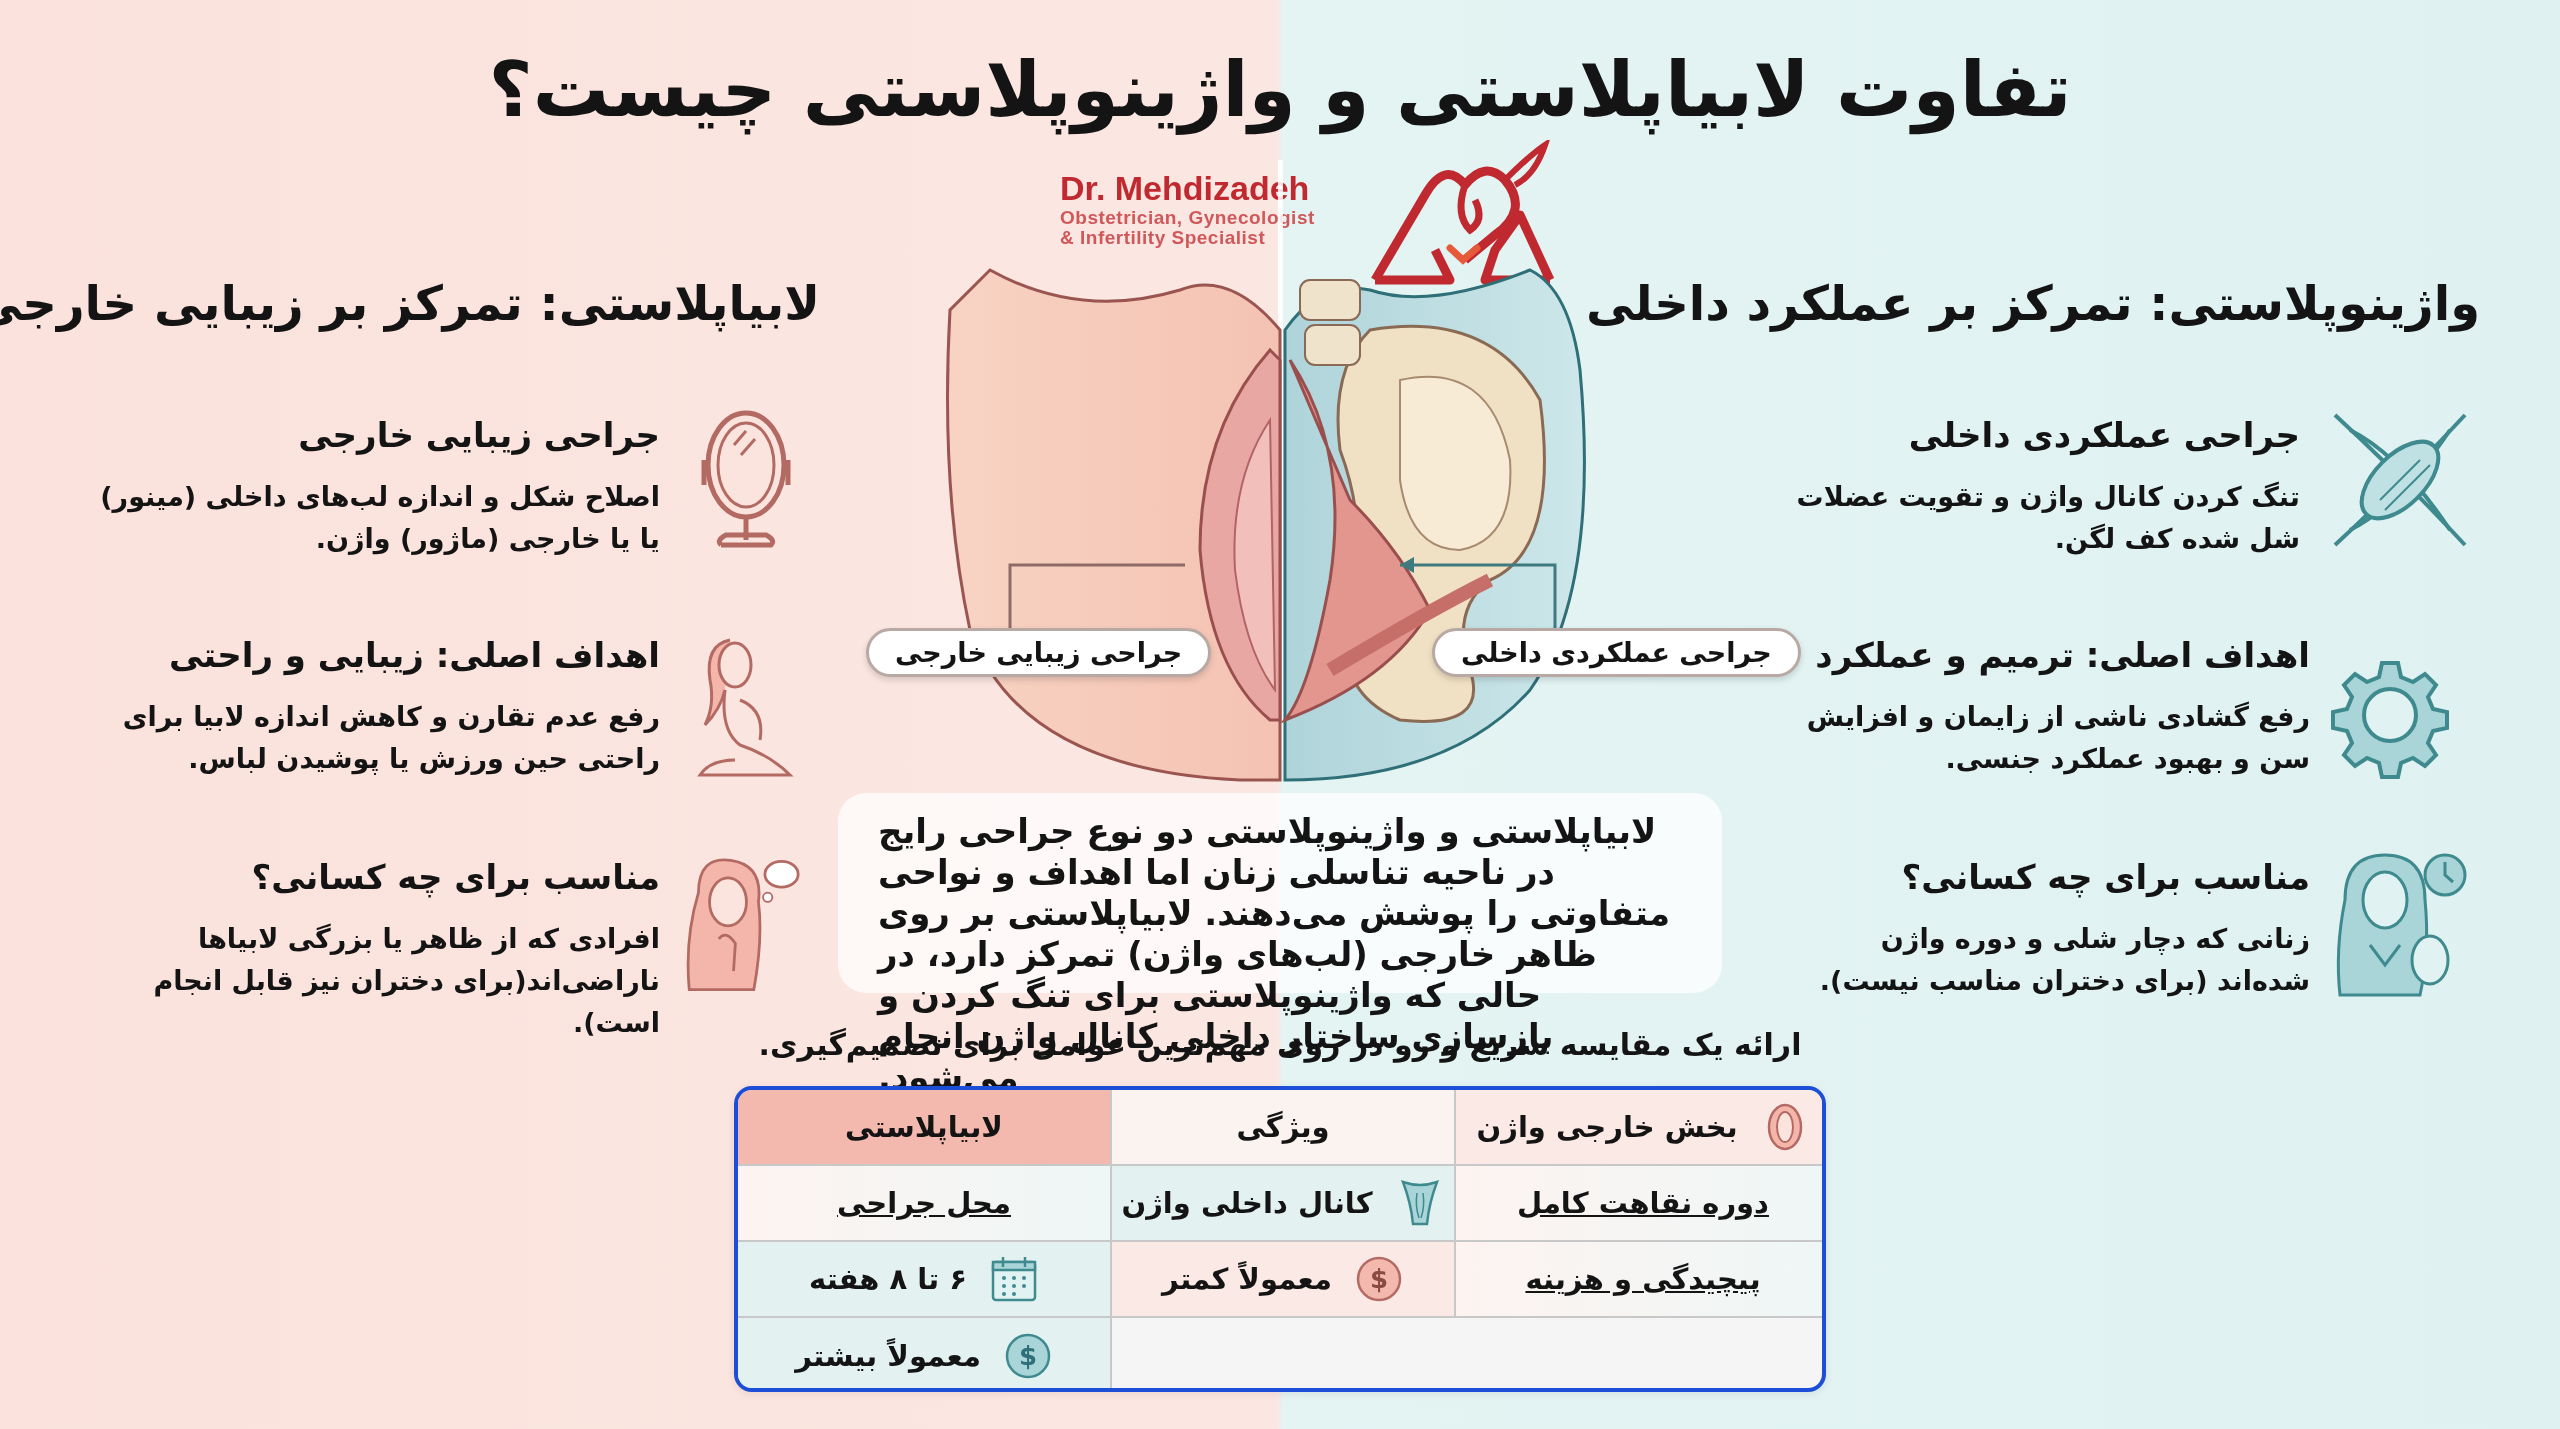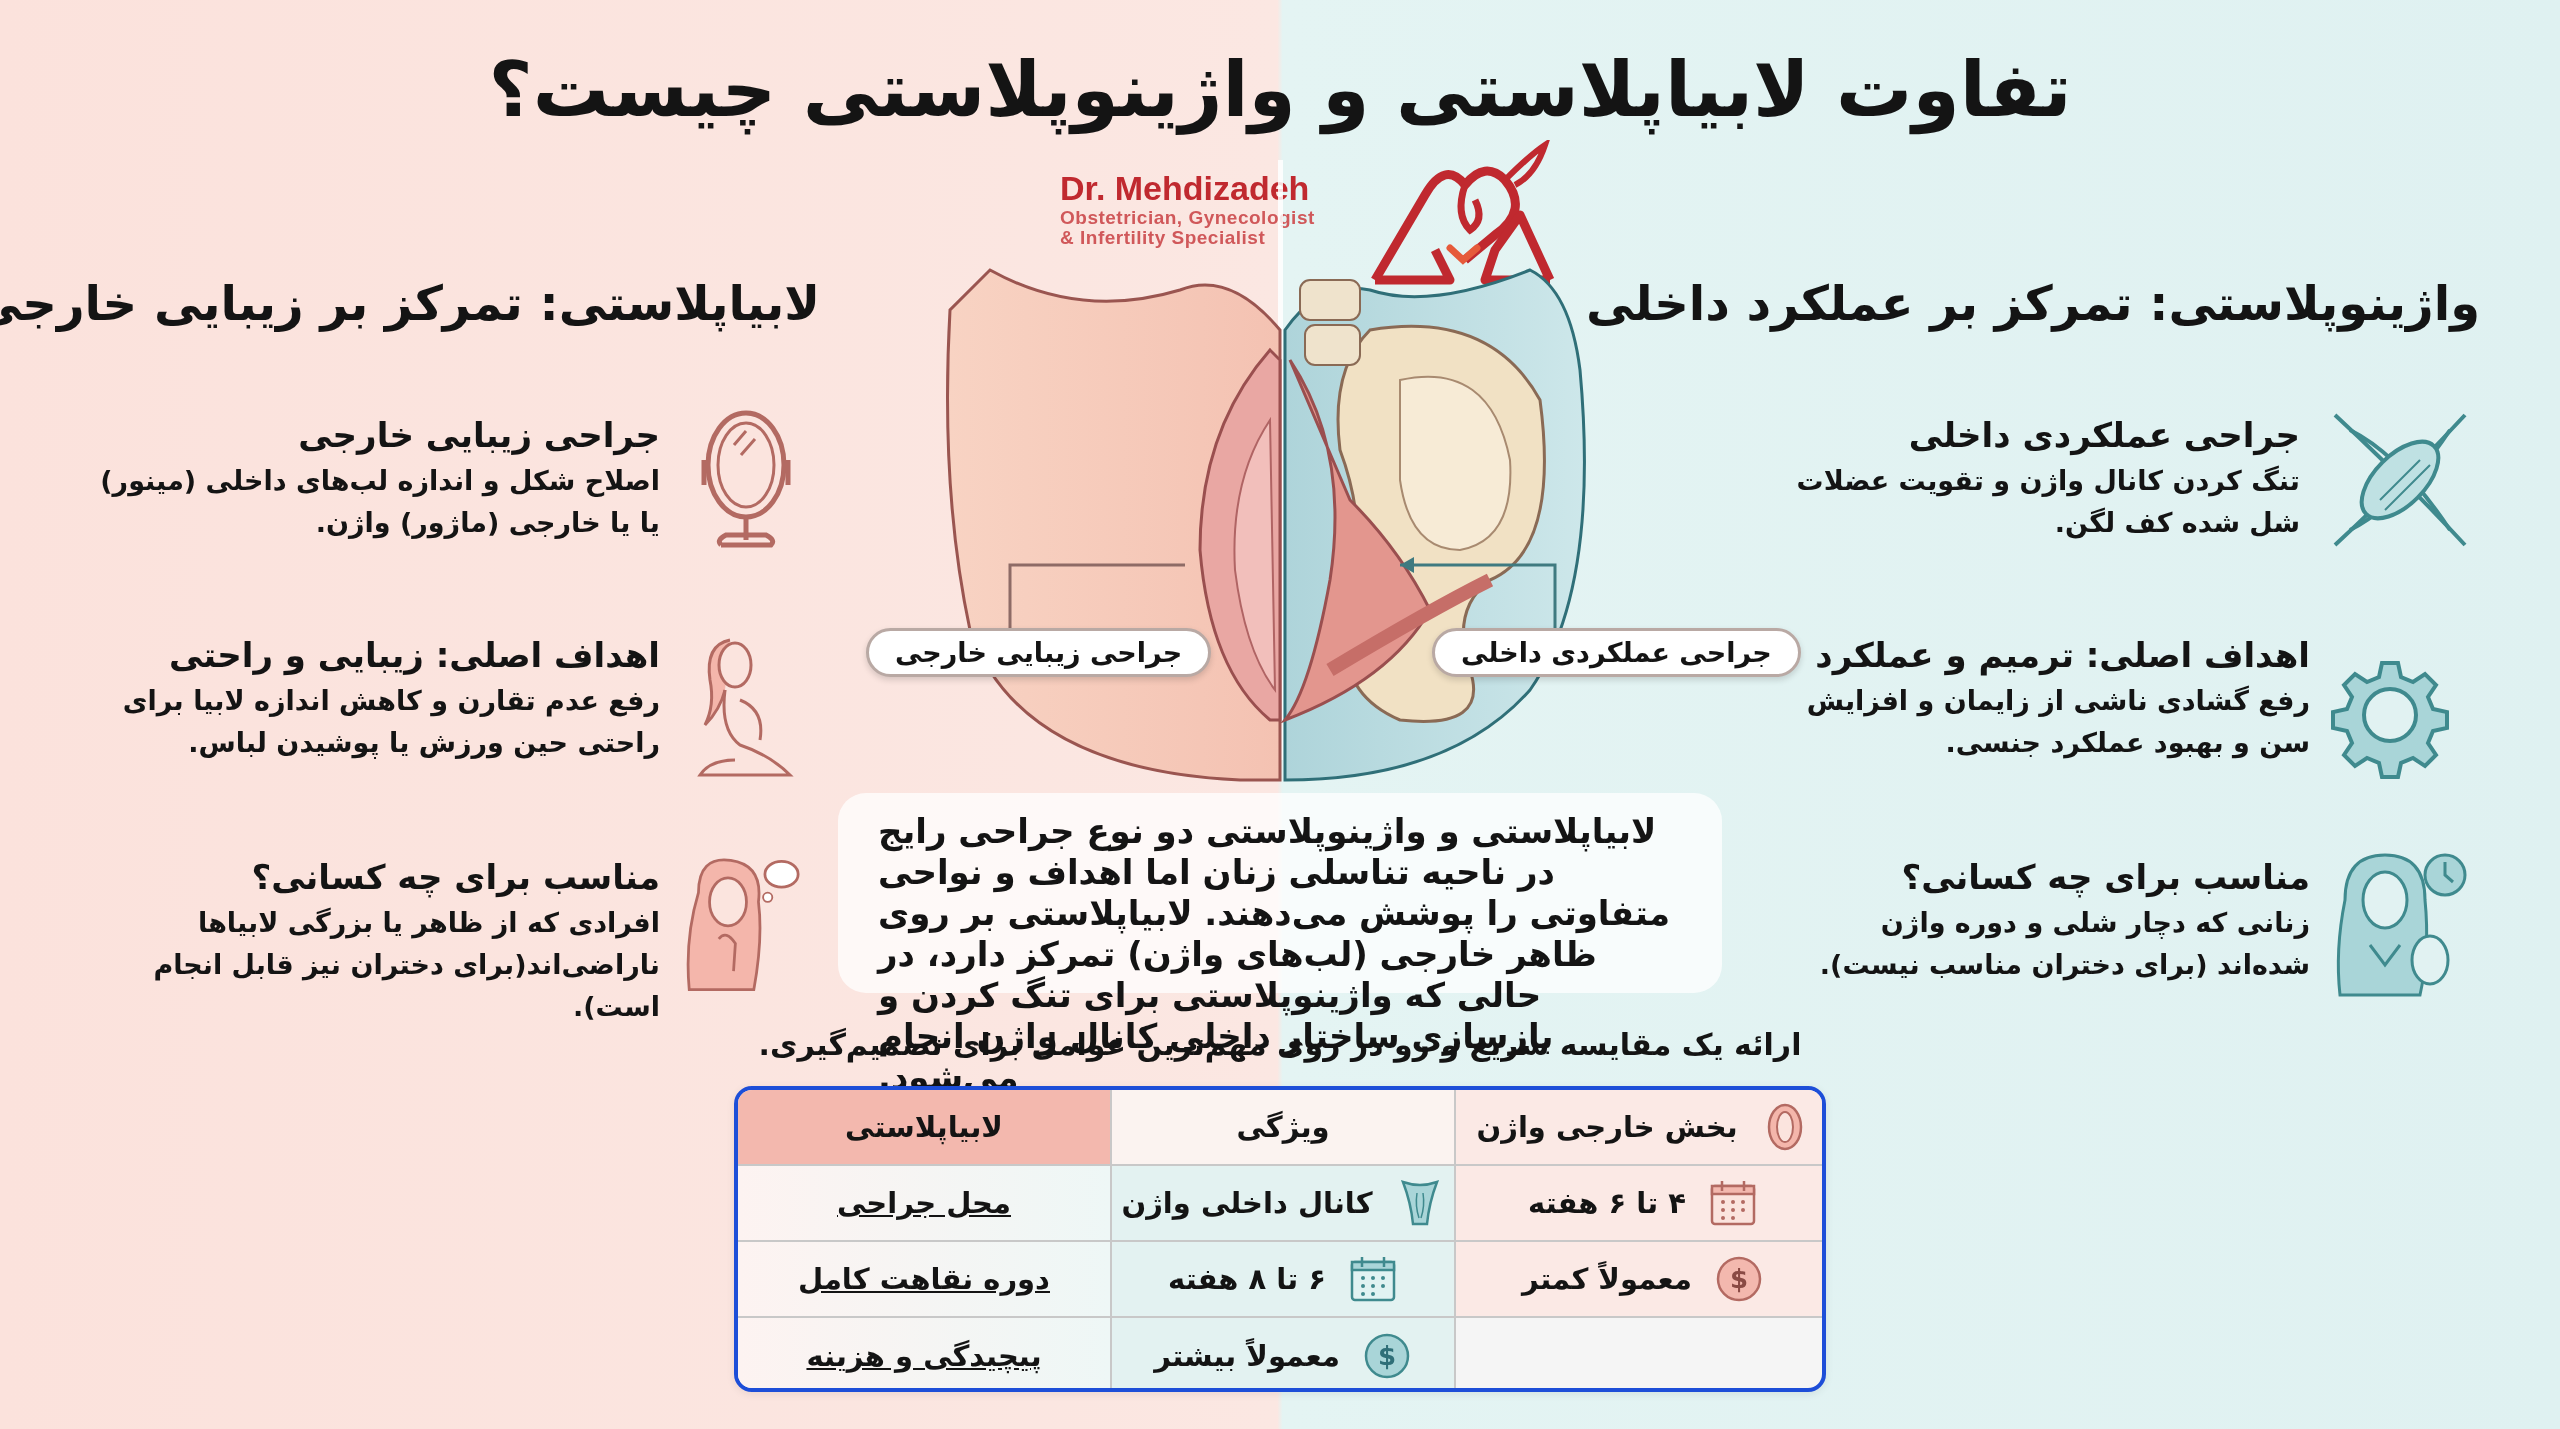--- a/index.html
+++ b/index.html
@@ -23,21 +23,21 @@
   .logo-sub { font-size: 19px; font-weight: bold; line-height: 20px; color: #d0585a; font-family: "Liberation Sans", sans-serif; letter-spacing: 0.5px; }
   .logo-mark { left: 1355px; top: 140px; width: 215px; height: 150px; }
 
   
   .sec-h { font-size: 48px; font-weight: bold; line-height: 70px; white-space: nowrap; }
   .sec-left { left: 80px; top: 268px; width: 740px; text-align: right; }
   .sec-right { left: 1730px; top: 268px; width: 750px; text-align: center; }
 
   .item { width: 560px; }
   .item-h { font-size: 34px; font-weight: bold; line-height: 50px; }
-  .item-p { font-size: 27px; font-weight: bold; line-height: 42px; }
+  .item-p { font-size: 27px; font-weight: bold; line-height: 42px; margin-top: 16px; }
   .icon-box { width: 120px; height: 150px; }
 
   
   .anat { left: 930px; top: 250px; width: 720px; height: 540px; }
 
   .pill {
     background: #fff; border: 3px solid #b9a9a4; border-radius: 34px;
     padding: 6px 26px; font-size: 27px; font-weight: bold; white-space: nowrap;
     box-shadow: 0 3px 6px rgba(0,0,0,0.15);
   }
@@ -220,38 +220,20 @@
   </div>
   <div class="cell td-feat">محل جراحی</div>
   <div class="cell td-vag">
     <svg class="ticon" viewBox="0 0 50 50">
       <path d="M8 4 Q25 10 42 4 Q34 25 32 46 L18 46 Q16 25 8 4 Z" fill="#a9d5d8" stroke="#3f8a8e" stroke-width="2.5"></path>
       <path d="M22 15 Q20 28 24 40 M28 15 Q30 28 26 40" fill="none" stroke="#3f8a8e" stroke-width="1.5"></path>
     </svg>
     <span>کانال داخلی واژن</span>
   </div>
 
-  <div class="cell td-labia">
-    <svg class="ticon" viewBox="0 0 50 50">
-      <rect x="4" y="8" width="42" height="38" rx="3" fill="#fbe4de" stroke="#b36a62" stroke-width="2.5"></rect>
-      <rect x="4" y="8" width="42" height="8" fill="#f3b8ae" stroke="#b36a62" stroke-width="2.5"></rect>
-      <path d="M14 3 v10 M36 3 v10" stroke="#b36a62" stroke-width="2.5"></path>
-      <g fill="#b36a62">
-          <circle cx="15" cy="24" r="2"></circle>
-          <circle cx="25" cy="24" r="2"></circle>
-          <circle cx="35" cy="24" r="2"></circle>
-          <circle cx="15" cy="32" r="2"></circle>
-          <circle cx="25" cy="32" r="2"></circle>
-          <circle cx="35" cy="32" r="2"></circle>
-          <circle cx="15" cy="40" r="2"></circle>
-          <circle cx="25" cy="40" r="2"></circle>
-        </g>
-    </svg>
-    <span>۴ تا ۶ هفته</span>
-  </div>
   <div class="cell td-feat">دوره نقاهت کامل</div>
   <div class="cell td-vag">
     <svg class="ticon" viewBox="0 0 50 50">
       <rect x="4" y="8" width="42" height="38" rx="3" fill="#e1f2f2" stroke="#3f8a8e" stroke-width="2.5"></rect>
       <rect x="4" y="8" width="42" height="8" fill="#a9d5d8" stroke="#3f8a8e" stroke-width="2.5"></rect>
       <path d="M14 3 v10 M36 3 v10" stroke="#3f8a8e" stroke-width="2.5"></path>
       <g fill="#3f8a8e">
           <circle cx="15" cy="24" r="2"></circle>
           <circle cx="25" cy="24" r="2"></circle>
           <circle cx="35" cy="24" r="2"></circle>

